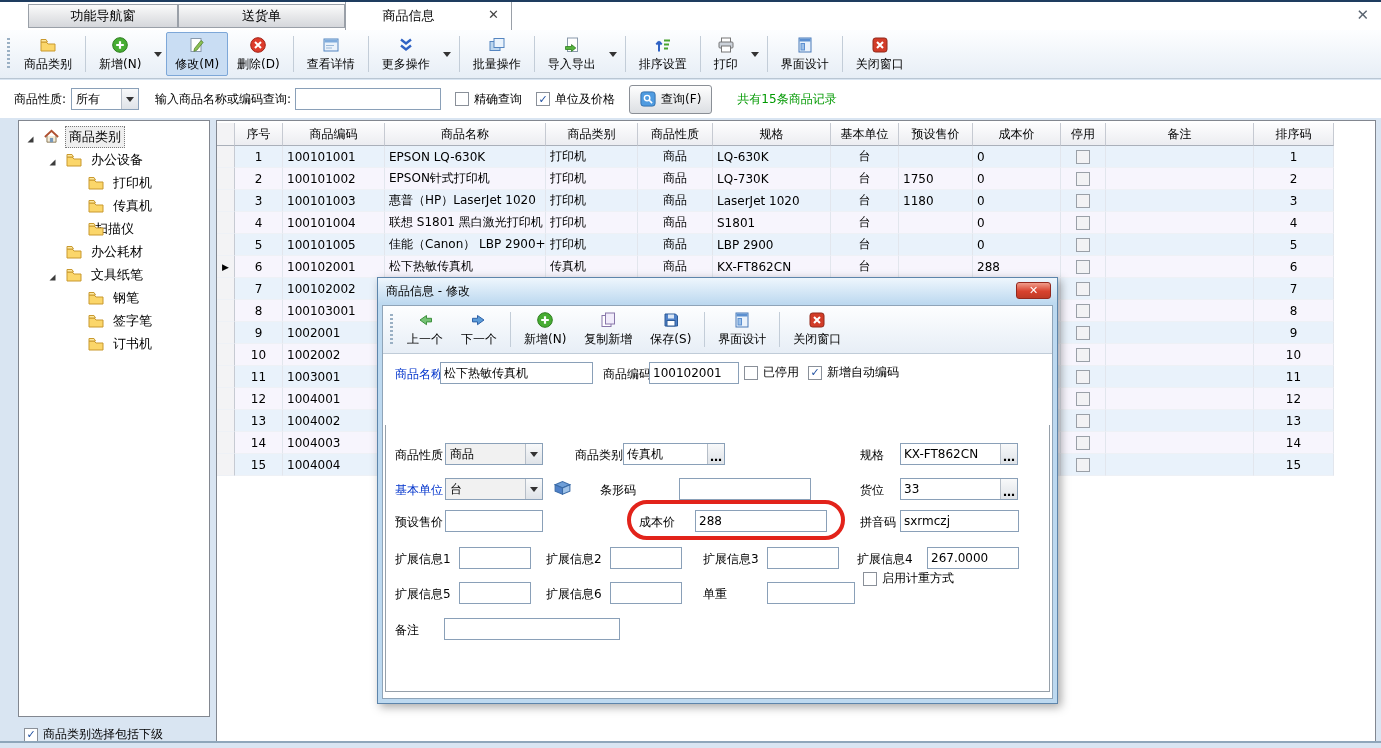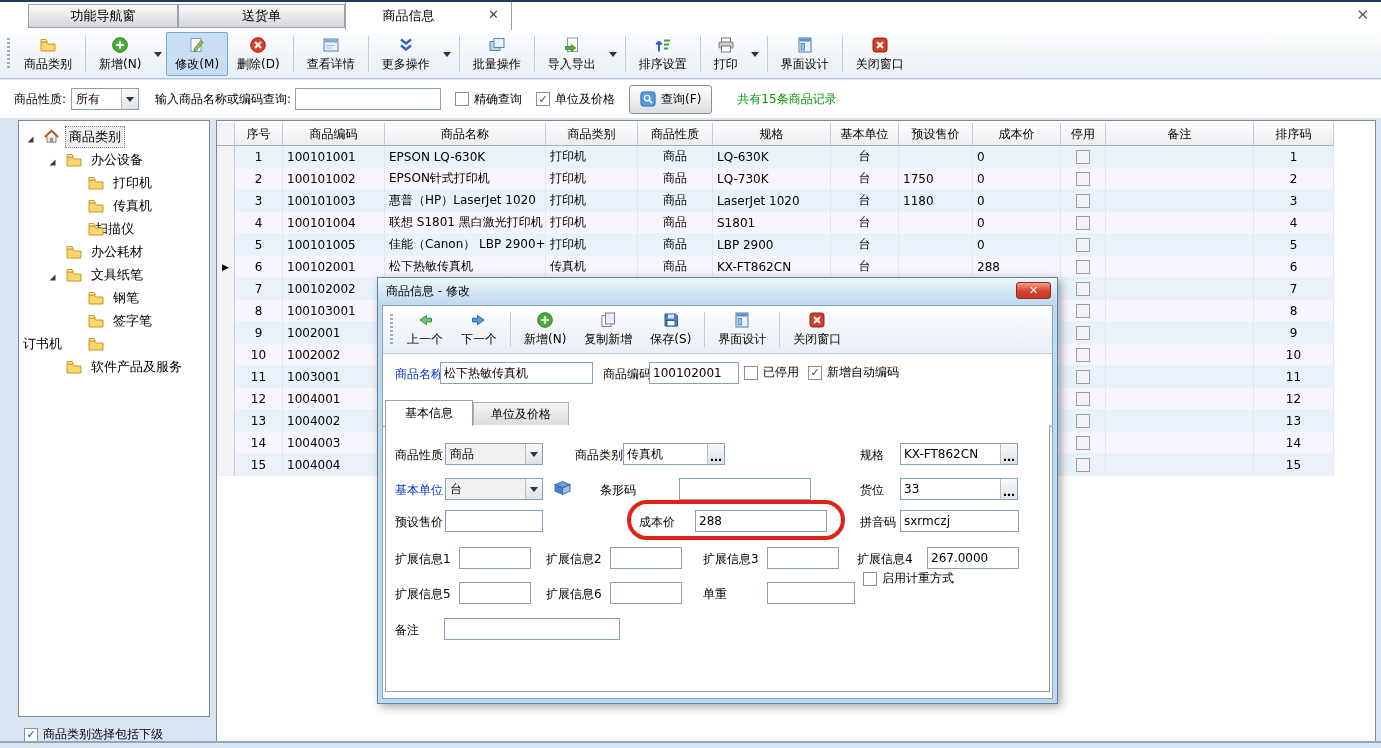--- a/index.html
+++ b/index.html
@@ -346,33 +346,26 @@
           </svg></span>
         <span class="t-label">钢笔</span>
       </div>
       <div class="tree-row" style="padding-left: 90px;">
         <span class="t-icon" style="left: 68px;"><svg width="18" height="18" viewBox="0 0 18 18">
             <path d="M2 6h5l2 2h7v7H2z" fill="#fbd66a" stroke="#c9992e"></path>
             <path d="M2 6V3.5h5l1.5 2.5z" fill="#fde9a2" stroke="#c9992e"></path>
           </svg></span>
         <span class="t-label">签字笔</span>
       </div>
-      <div class="tree-row" style="">
+      <div class="tree-row" style="padding-left: 90px;">
         <span class="t-icon" style="left: 68px;"><svg width="18" height="18" viewBox="0 0 18 18">
             <path d="M2 6h5l2 2h7v7H2z" fill="#fbd66a" stroke="#c9992e"></path>
             <path d="M2 6V3.5h5l1.5 2.5z" fill="#fde9a2" stroke="#c9992e"></path>
           </svg></span>
         <span class="t-label">订书机</span>
-      </div>
-      <div class="tree-row" style="padding-left: 68px;">
-        <span class="t-icon" style="left: 46px;"><svg width="18" height="18" viewBox="0 0 18 18">
-            <path d="M2 6h5l2 2h7v7H2z" fill="#fbd66a" stroke="#c9992e"></path>
-            <path d="M2 6V3.5h5l1.5 2.5z" fill="#fde9a2" stroke="#c9992e"></path>
-          </svg></span>
-        <span class="t-label">软件产品及服务</span>
       </div>
     </div>
   <div class="tree-footer">
     <span class="cb checked">
         <span class="tick">✓</span>
       </span>
     <span class="cb-label">商品类别选择包括下级</span>
   </div>
 
   <div class="main-panel">
@@ -768,28 +761,20 @@
           </span>
         <span class="cb-label">已停用</span>
       </span>
       <span class="fcb" style="left:425px;top:58px">
         <span class="cb checked">
             <span class="tick">✓</span>
           </span>
         <span class="cb-label">新增自动编码</span>
       </span>
 
-      <div class="dlg-tabstrip">
-        <div class="dtab active">
-            <span>基本信息</span>
-          </div>
-        <div class="dtab inactive">
-            <span>单位及价格</span>
-          </div>
-      </div>
       <div class="pagebox"></div>
 
       <span class="flabel" style="left:12px;top:141px">商品性质</span>
       <span class="combo gray abs" style="left:62px;top:137px;width:98px">
         <span class="combo-text">商品</span>
         <span class="combo-btn">
             <span class="arr"></span>
           </span>
       </span>
       <span class="flabel" style="left:192px;top:141px">商品类别</span>

